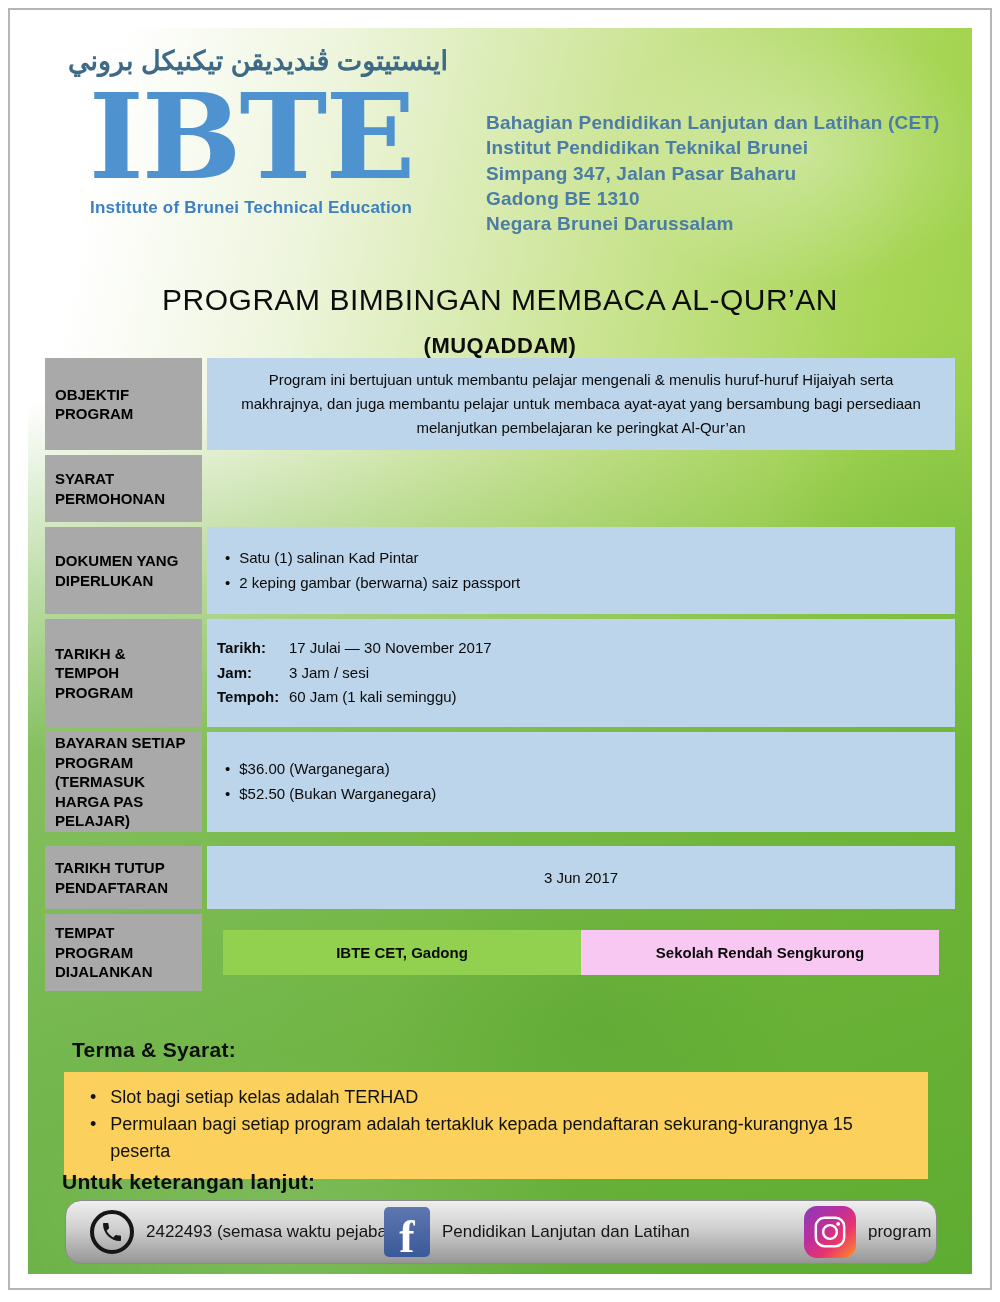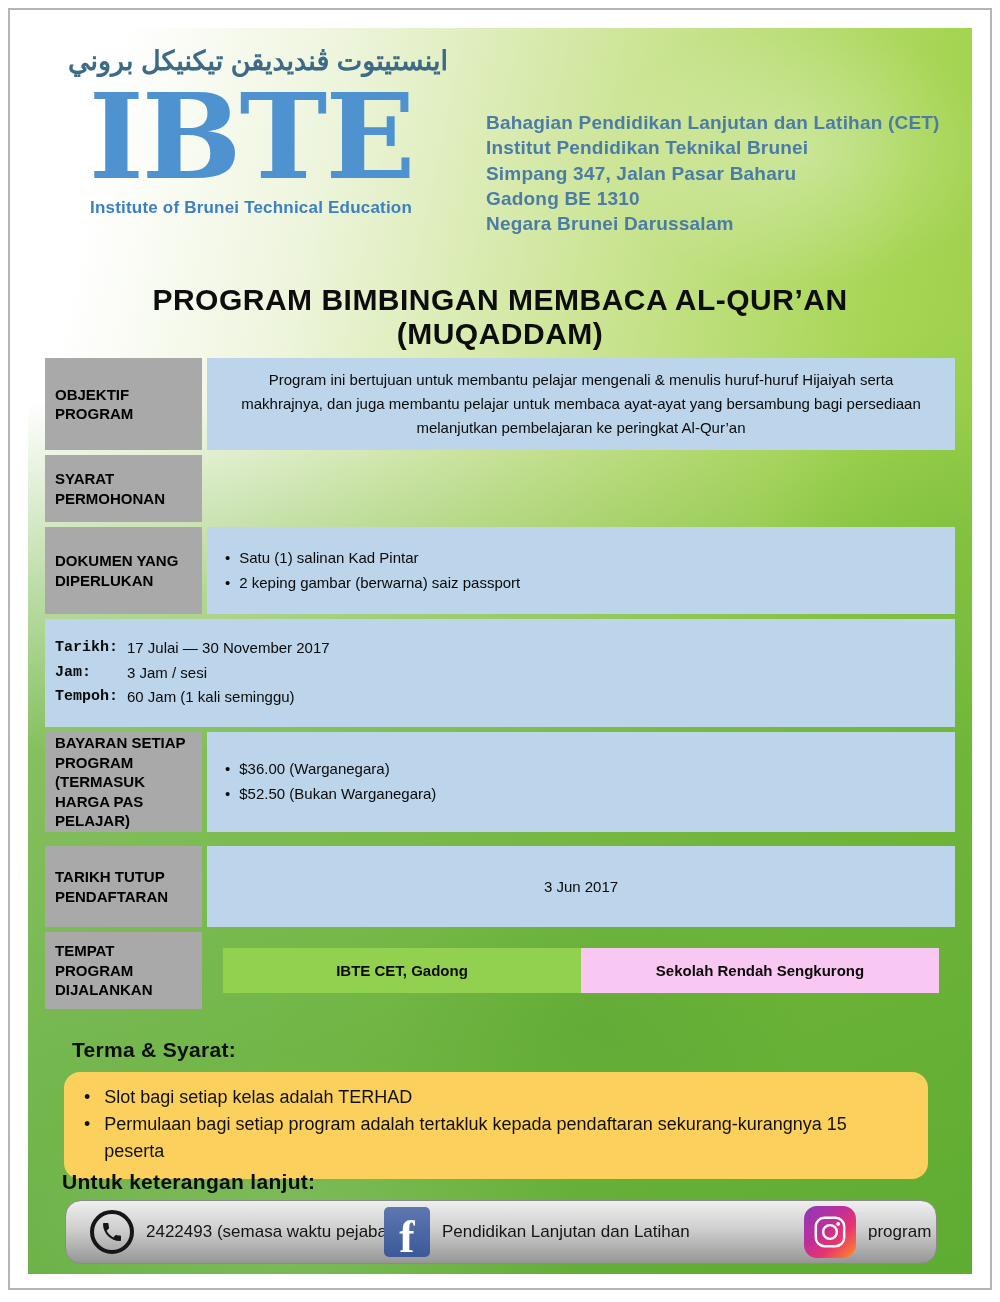--- a/index.html
+++ b/index.html
@@ -32,60 +32,60 @@
   .logo .tagline{
     font-size:17px;font-weight:bold;color:#3c80c2;letter-spacing:0.2px;margin-top:3px;
     white-space:nowrap;
   }
   .address{
     position:absolute;left:458px;top:82px;font-size:19px;line-height:1.33;
     color:#4b7ca6;font-weight:bold;letter-spacing:0.2px;
   }
   
   .title-wrap{position:absolute;left:0;top:255px;width:100%;text-align:center;color:#0d0d0d;}
-  .title-wrap .t1{font-size:30px;font-weight:700;letter-spacing:0.5px;}
-  .title-wrap .t2{font-size:30px;font-weight:800;letter-spacing:0.5px;margin-top:0;}
+  .title-wrap .t1{font-size:30px;font-weight:400;letter-spacing:0.5px;}
+  .title-wrap .t2{font-size:22px;font-weight:800;letter-spacing:0.5px;margin-top:16px;}
   
   .ptable{position:absolute;left:17px;top:330px;width:910px;}
   .trow{display:flex;margin-bottom:5px;}
   .trow:nth-child(1){height:92px;}
   .trow:nth-child(2){height:67px;}
   .trow:nth-child(3){height:87px;}
   .trow:nth-child(4){height:108px;}
   .trow:nth-child(5){height:100px;}
-  .trow:nth-child(6){height:81px;margin-top:14px;}
+  .trow:nth-child(6){height:63px;margin-top:14px;}
   .trow:nth-child(7){height:77px;margin-bottom:0;}
   .lcell{
     width:157px;flex:0 0 157px;background:#a9a9a9;margin-right:5px;
     display:flex;align-items:center;padding:0 12px 0 10px;box-sizing:border-box;
     font-weight:bold;font-size:15px;line-height:1.3;color:#000;
   }
   .ccell{
     flex:1;background:#bcd5ea;box-sizing:border-box;
     display:flex;flex-direction:column;justify-content:center;
     font-size:15px;color:#0a0a0a;
   }
   .c-par{padding:12px 30px;text-align:center;line-height:1.6;}
   .c-bullets{padding:6px 10px;}
   .c-bullets .bullet{display:flex;line-height:1.65;}
   .c-bullets .bullet::before{content:"•";margin:0 9px 0 8px;}
   .c-keyvals{padding:6px 10px;}
   .kv{display:flex;line-height:1.65;}
-  .kv b{width:72px;flex:0 0 72px;font-family:Liberation Mono, monospace;}
+  .kv b{width:72px;flex:0 0 72px;}
   .c-center{align-items:center;text-align:center;}
   .c-venues{flex-direction:row;background:transparent;padding:16px;}
   .venue{flex:1;display:flex;align-items:center;justify-content:center;font-weight:bold;font-size:15px;}
   .venue-green{background:#92d050;}
   .venue-pink{background:#f9c8f2;}
   
   .sec-heading{position:absolute;font-size:21px;font-weight:800;color:#0d0d0d;letter-spacing:0.3px;}
   .terms-heading{left:44px;top:1010px;}
   .terms-box{
     position:absolute;left:36px;top:1044px;width:864px;box-sizing:border-box;
-    background:#fbd05c;padding:12px 20px 14px 8px;font-size:18px;line-height:1.5;color:#111;border-radius:16px;
+    background:#fbd05c;padding:12px 20px 14px 14px;font-size:18px;line-height:1.5;color:#111;
   }
   .terms-box .bullet{display:flex;}
   .terms-box .bullet::before{content:"•";margin:0 14px 0 12px;}
   .contact-heading{left:34px;top:1142px;}
   .contact-bar{
     position:absolute;left:37px;top:1172px;width:870px;height:62px;border-radius:16px;
     background:linear-gradient(to bottom,#efefef 0%,#cfcfcf 45%,#969696 100%);
     border:1px solid #8a8a8a;
   }
   .cgroup{position:absolute;top:0;height:62px;display:flex;align-items:center;gap:12px;font-size:17px;color:#151515;}
@@ -154,20 +154,21 @@
         <div class="bullet">
             <span>Satu (1) salinan Kad Pintar</span>
           </div>
         <div class="bullet">
             <span>2 keping gambar (berwarna) saiz passport</span>
           </div>
       </div>
     </div>
 
     <div class="trow">
+      <div class="lcell">TARIKH &amp; TEMPOH PROGRAM</div>
       <div class="ccell c-keyvals">
         <div class="kv">
             <b>Tarikh:</b>
             <span>17 Julai — 30 November 2017</span>
           </div>
         <div class="kv">
             <b>Jam:</b>
             <span>3 Jam / sesi</span>
           </div>
         <div class="kv">

